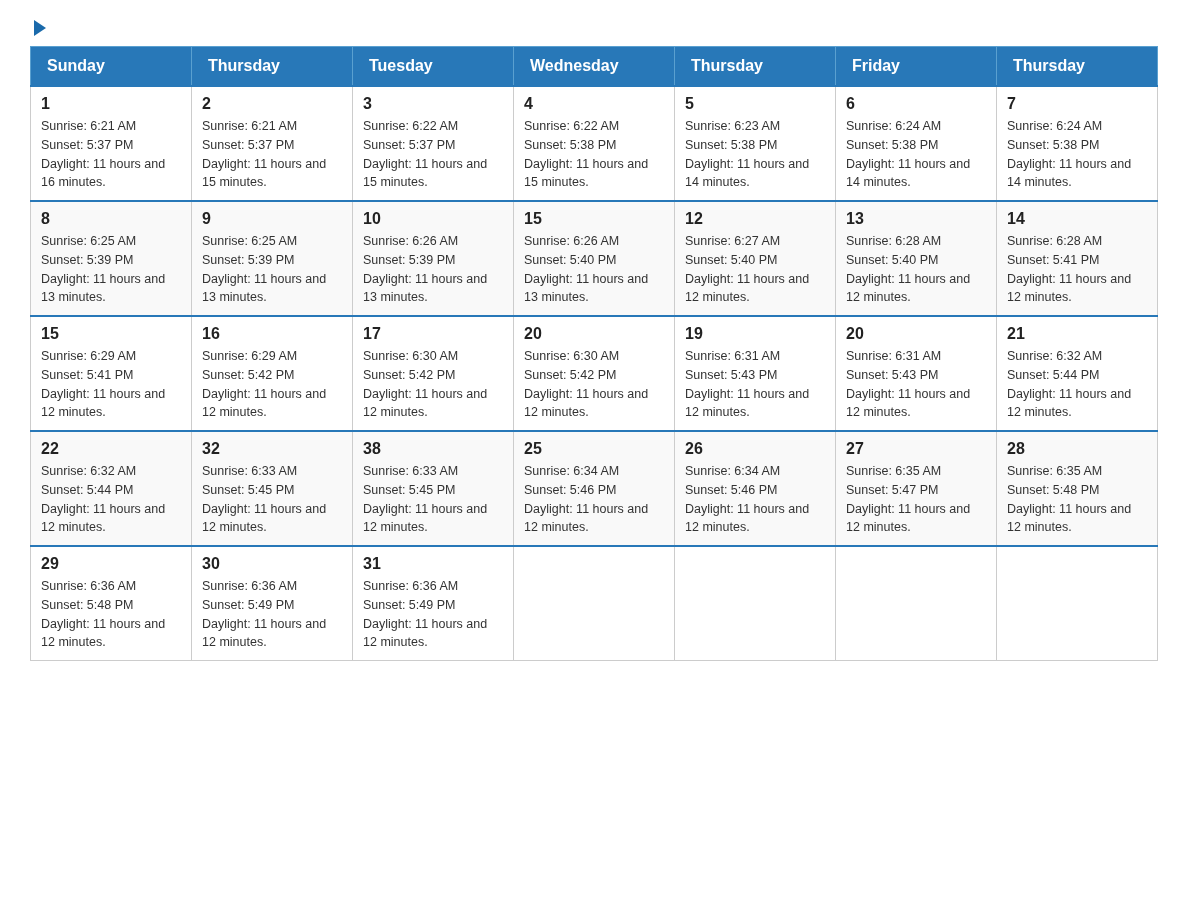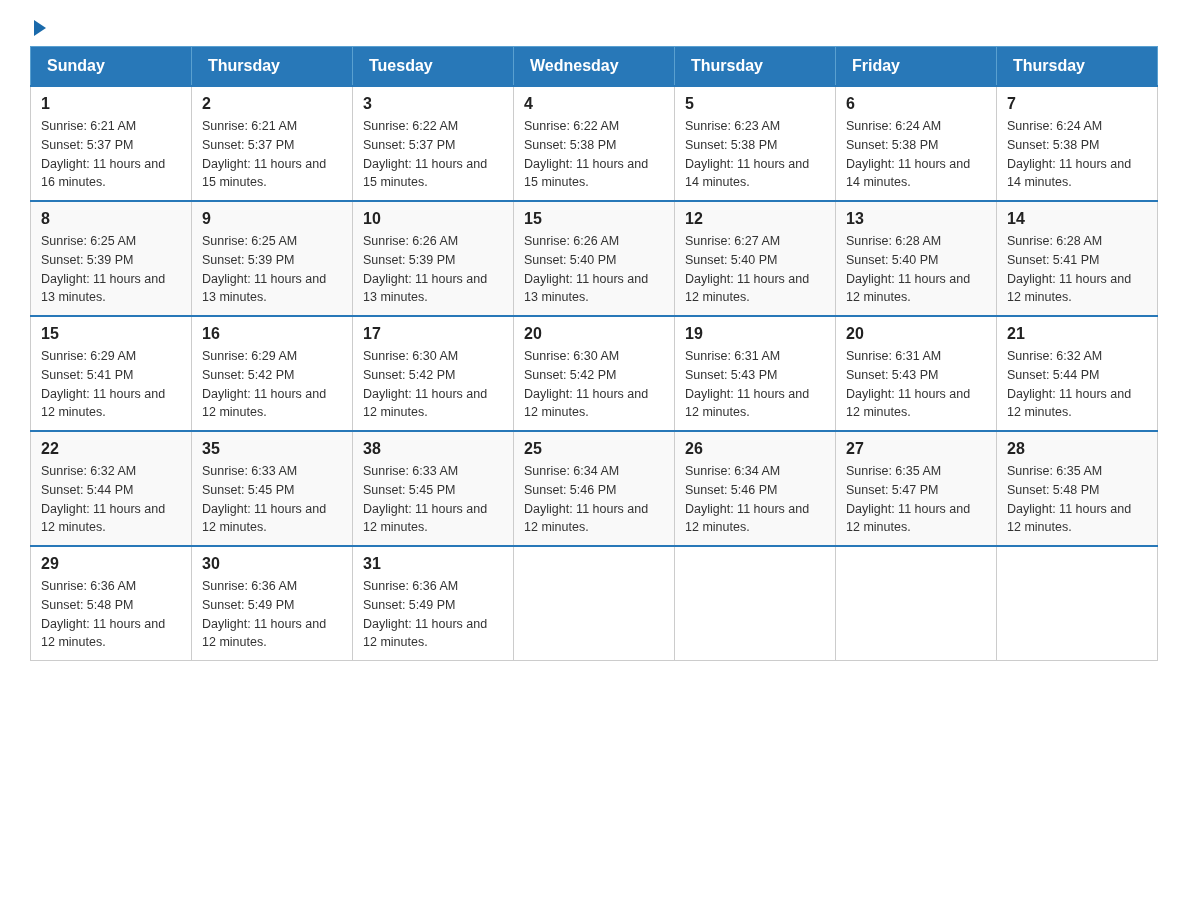--- a/index.html
+++ b/index.html
@@ -227,21 +227,21 @@
           <span class="day-number">21</span>
 <div class="day-info">Sunrise: 6:32 AM<br>Sunset: 5:44 PM<br>Daylight: 11 hours and 12 minutes.</div>
         </td>
       </tr>
       <tr>
         <td>
           <span class="day-number">22</span>
 <div class="day-info">Sunrise: 6:32 AM<br>Sunset: 5:44 PM<br>Daylight: 11 hours and 12 minutes.</div>
         </td>
         <td>
-          <span class="day-number">35</span>
+          <span class="day-number">32</span>
 <div class="day-info">Sunrise: 6:33 AM<br>Sunset: 5:45 PM<br>Daylight: 11 hours and 12 minutes.</div>
         </td>
         <td>
           <span class="day-number">38</span>
 <div class="day-info">Sunrise: 6:33 AM<br>Sunset: 5:45 PM<br>Daylight: 11 hours and 12 minutes.</div>
         </td>
         <td>
           <span class="day-number">25</span>
 <div class="day-info">Sunrise: 6:34 AM<br>Sunset: 5:46 PM<br>Daylight: 11 hours and 12 minutes.</div>
         </td>

